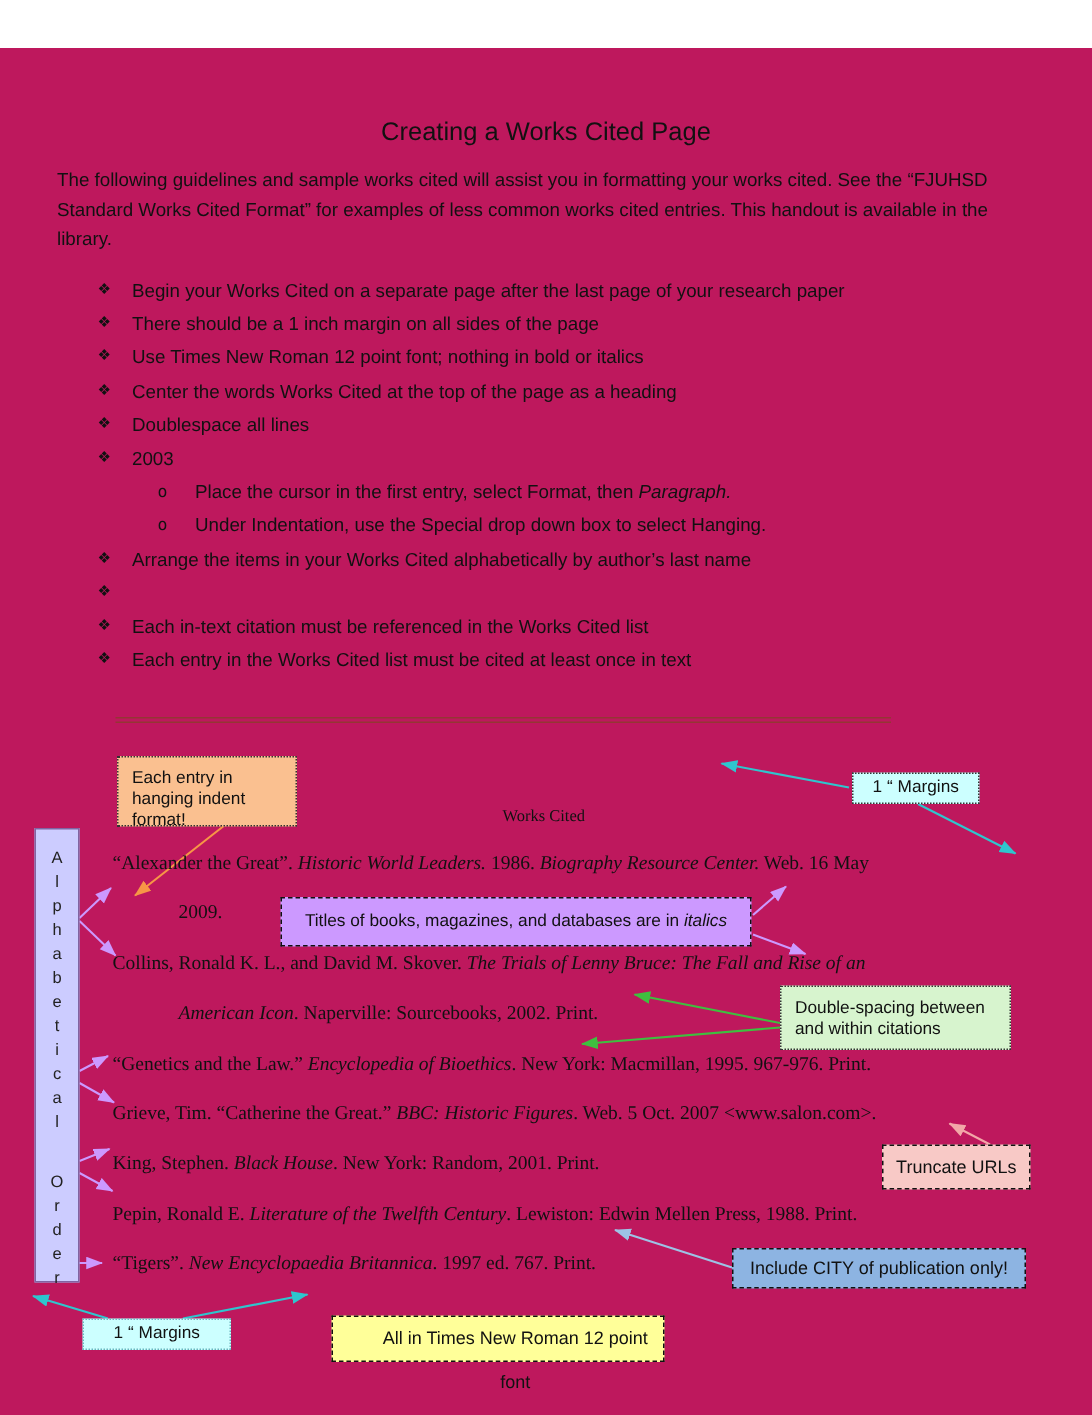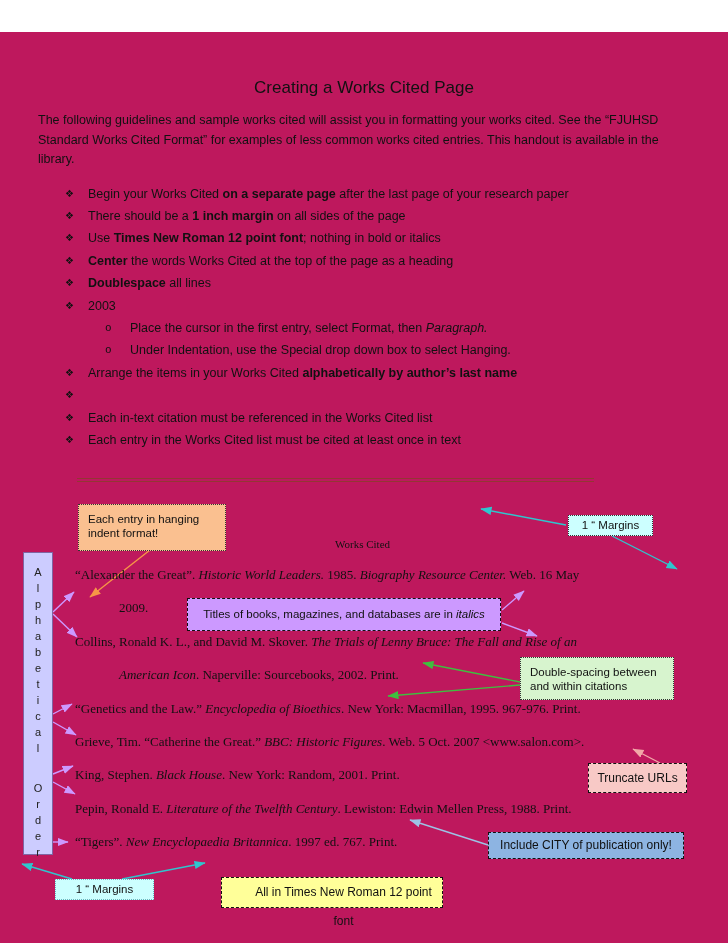--- a/index.html
+++ b/index.html
@@ -7,21 +7,21 @@
         font-family:"Liberation Sans",sans-serif;color:#111;margin-top:32px;}
 
   h1.title{margin:46px 0 0;text-align:center;font-size:17px;font-weight:400;letter-spacing:0;}
   .intro{margin:13px 0 0 38px;width:650px;font-size:12.5px;line-height:19.5px;}
 
   .bullets{margin:13px 0 0 65px;width:640px;}
   .bullet{display:flex;font-size:12.5px;line-height:22.4px;}
   .bullet .marker{width:23px;flex:0 0 23px;font-size:10px;line-height:22.4px;}
   .bullet.sub{margin-left:40px;}
   .bullet.sub .marker{width:25px;flex:0 0 25px;font-family:"DejaVu Sans Mono",monospace;font-size:11px;}
-  .b{font-weight:700;}
+  .b{font-weight:400;}
   .i{font-style:italic;}
 
   .divider{position:absolute;left:77px;top:446px;width:517px;height:2px;
            border-top:1px solid var(--divider);border-bottom:1px solid var(--divider);}
 
   .sample{position:absolute;left:0;top:460px;width:728px;height:483px;}
   .arrows{position:absolute;left:0;top:0;width:728px;height:483px;pointer-events:none;}
 
   .sidebar{position:absolute;left:23px;top:60px;width:30px;height:303px;background:var(--sidebar-bg);
            border:1px solid #8064a2;box-sizing:border-box;text-align:center;padding-top:11px;}
@@ -30,21 +30,21 @@
 
   .wc-heading{position:absolute;left:75px;top:46px;width:575px;text-align:center;
               font-family:"Liberation Serif",serif;font-size:11px;}
 
   .citations{position:absolute;left:75px;top:66px;width:610px;
              font-family:"Liberation Serif",serif;font-size:13px;}
   .cite-line{line-height:33.4px;white-space:nowrap;height:33.4px;}
   .cite-line.ind{padding-left:44px;}
 
   .callout{position:absolute;box-sizing:border-box;font-size:11.5px;line-height:14px;color:#111;}
-  .co-hanging{left:78px;top:12px;width:148px;height:47px;background:var(--callout-hanging-bg);
+  .co-hanging{left:78px;top:12px;width:120px;height:47px;background:var(--callout-hanging-bg);
               border:1px dotted #333;padding:7px 14px 0 9px;}
   .co-margins-top{left:568px;top:23px;width:85px;height:21px;background:var(--callout-margins-bg);
               border:1px dotted #333;text-align:center;line-height:19px;}
   .co-italics{left:187px;top:106px;width:314px;height:33px;background:var(--callout-italics-bg);
               border:1px dashed #111;text-align:center;line-height:31px;}
   .co-double{left:520px;top:165px;width:154px;height:43px;background:var(--callout-double-bg);
               border:1px dotted #333;padding:7px 0 0 9px;}
   .co-truncate{left:588px;top:271px;width:99px;height:30px;background:var(--callout-truncate-bg);
               border:1px dashed #111;text-align:center;line-height:28px;font-size:12px;}
   .co-city{left:488px;top:340px;width:196px;height:27px;background:var(--callout-city-bg);
@@ -213,21 +213,21 @@
       <span>Each entry in hanging indent format!</span>
     </div>
 
     <div class="callout co-margins-top">
       <span>1 “ Margins</span>
     </div>
 
     <div class="wc-heading">Works Cited</div>
 
     <div class="citations" id="citations">
-        <div class="cite-line"><span>“Alexander the Great”. </span><span class="i">Historic World Leaders.</span><span> 1985. </span><span class="i">Biography Resource Center.</span><span> Web. 16 May</span></div>
+        <div class="cite-line"><span>“Alexander the Great”. </span><span class="i">Historic World Leaders.</span><span> 1986. </span><span class="i">Biography Resource Center.</span><span> Web. 16 May</span></div>
         <div class="cite-line ind"><span>2009.</span></div>
         <div class="cite-line"><span>Collins, Ronald K. L., and David M. Skover. </span><span class="i">The Trials of Lenny Bruce: The Fall and Rise of an</span></div>
         <div class="cite-line ind"><span class="i">American Icon</span><span>. Naperville: Sourcebooks, 2002. Print.</span></div>
         <div class="cite-line"><span>“Genetics and the Law.” </span><span class="i">Encyclopedia of Bioethics</span><span>. New York: Macmillan, 1995. 967-976. Print.</span></div>
         <div class="cite-line"><span>Grieve, Tim. “Catherine the Great.” </span><span class="i">BBC: Historic Figures</span><span>. Web. 5 Oct. 2007 &lt;www.salon.com&gt;.</span></div>
         <div class="cite-line"><span>King, Stephen. </span><span class="i">Black House</span><span>. New York: Random, 2001. Print.</span></div>
         <div class="cite-line"><span>Pepin, Ronald E. </span><span class="i">Literature of the Twelfth Century</span><span>. Lewiston: Edwin Mellen Press, 1988. Print.</span></div>
         <div class="cite-line"><span>“Tigers”. </span><span class="i">New Encyclopaedia Britannica</span><span>. 1997 ed. 767. Print.</span></div>
       </div>
 

